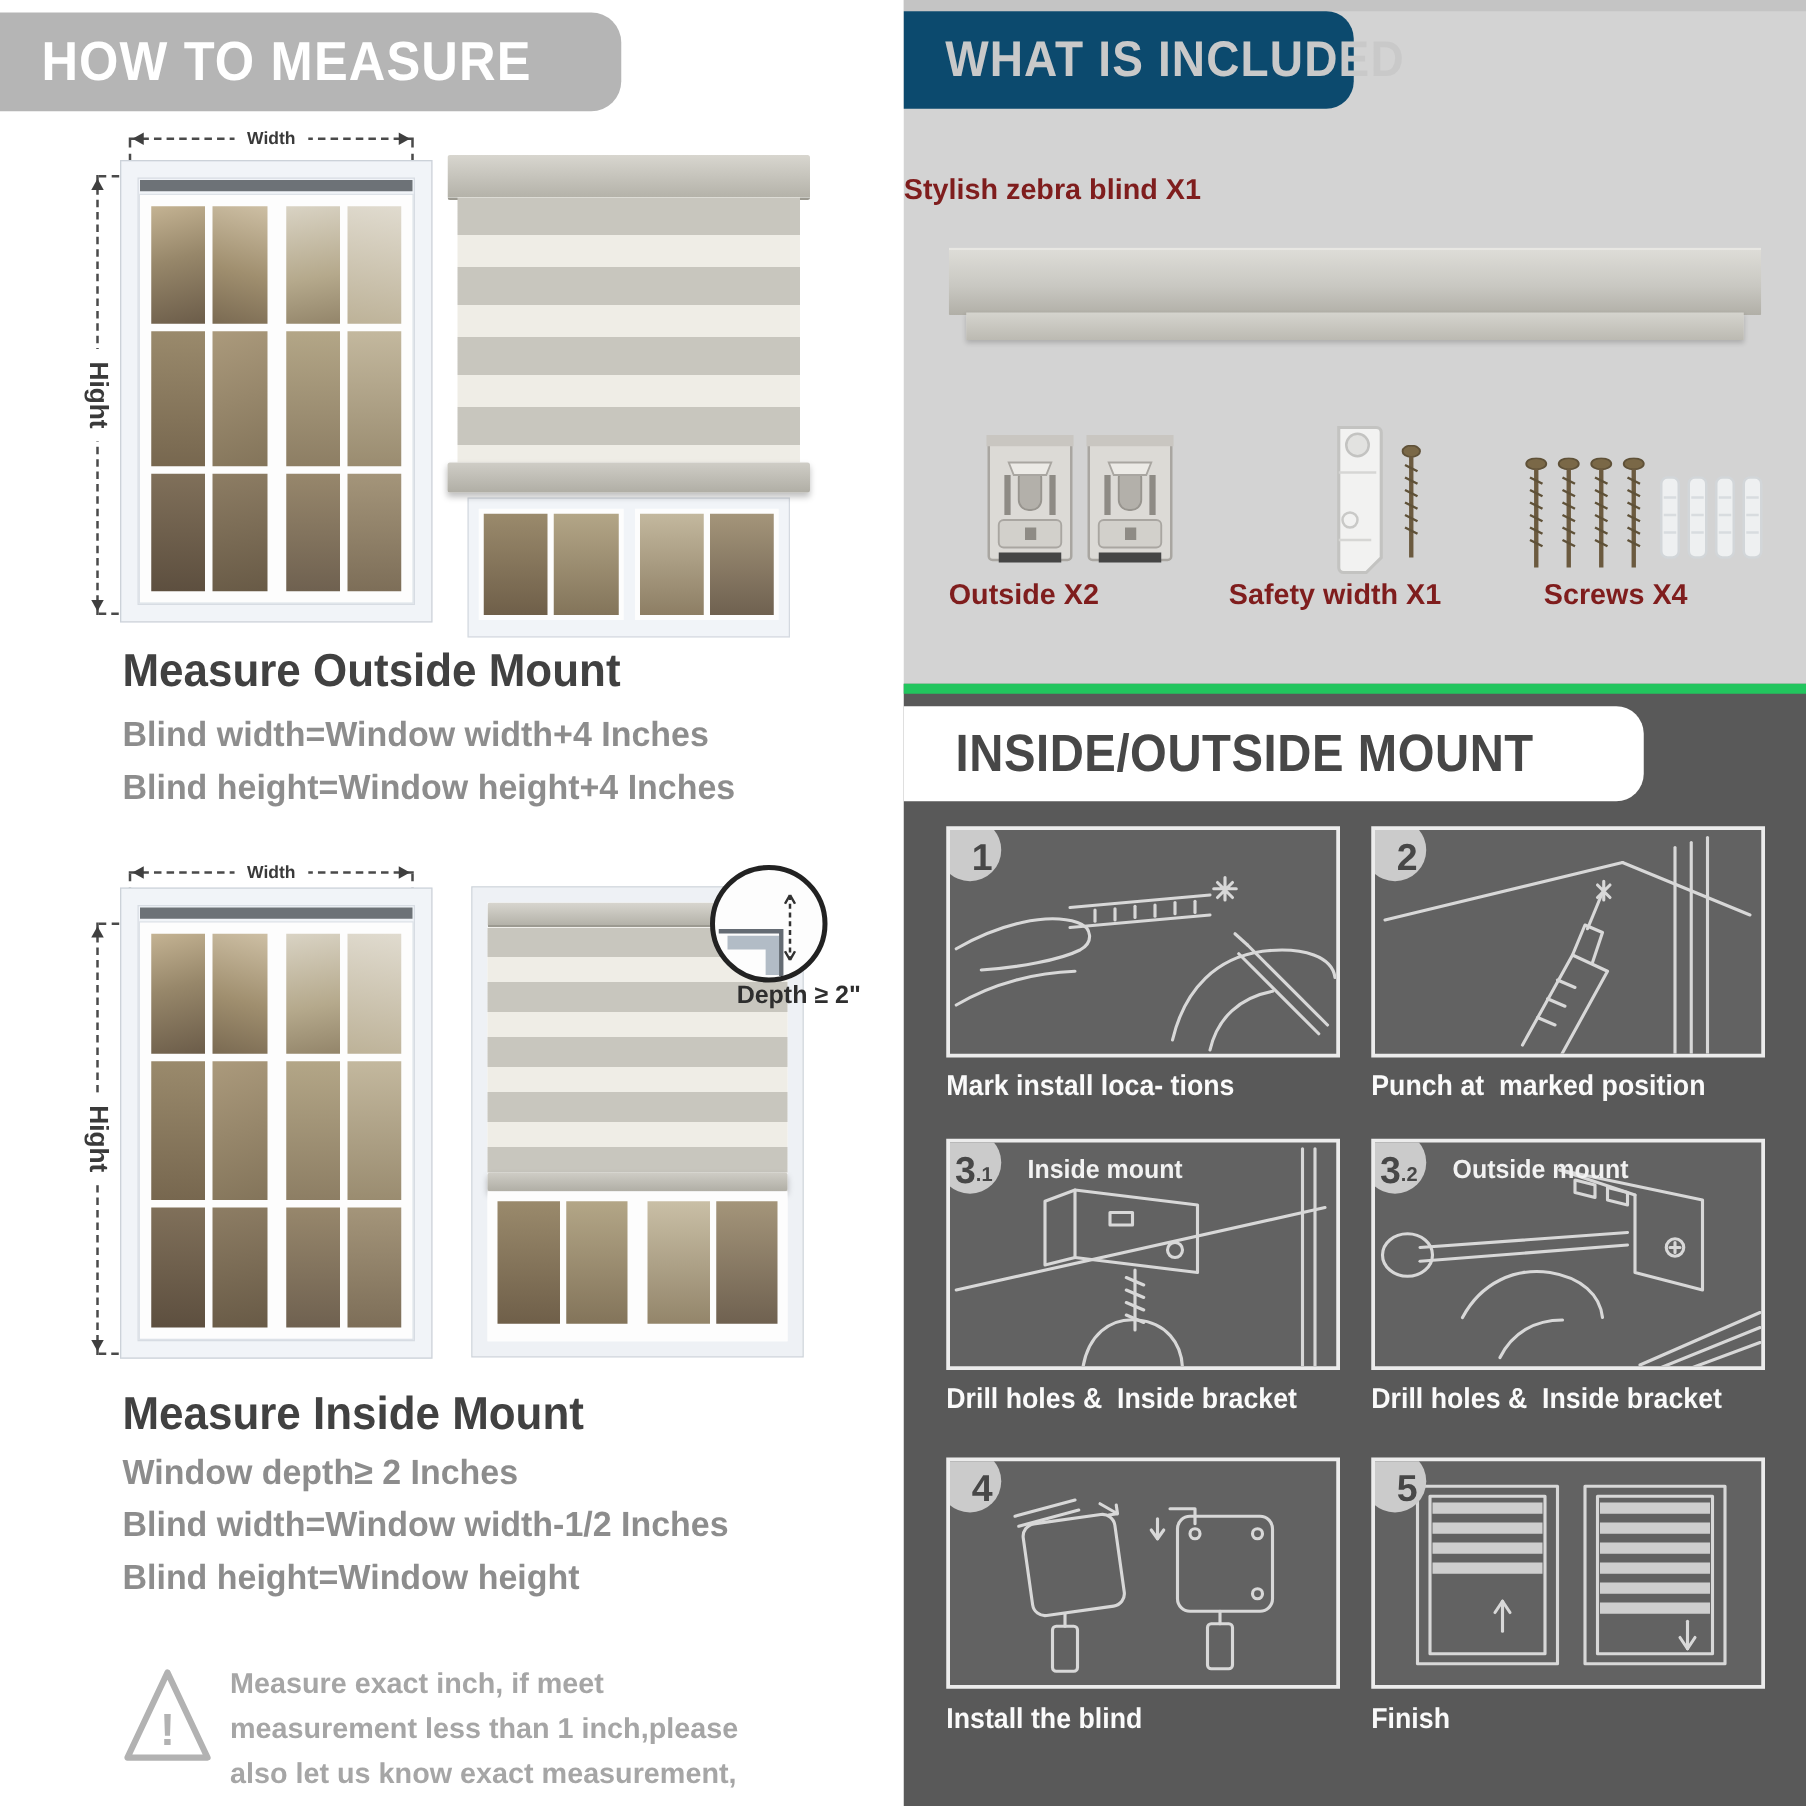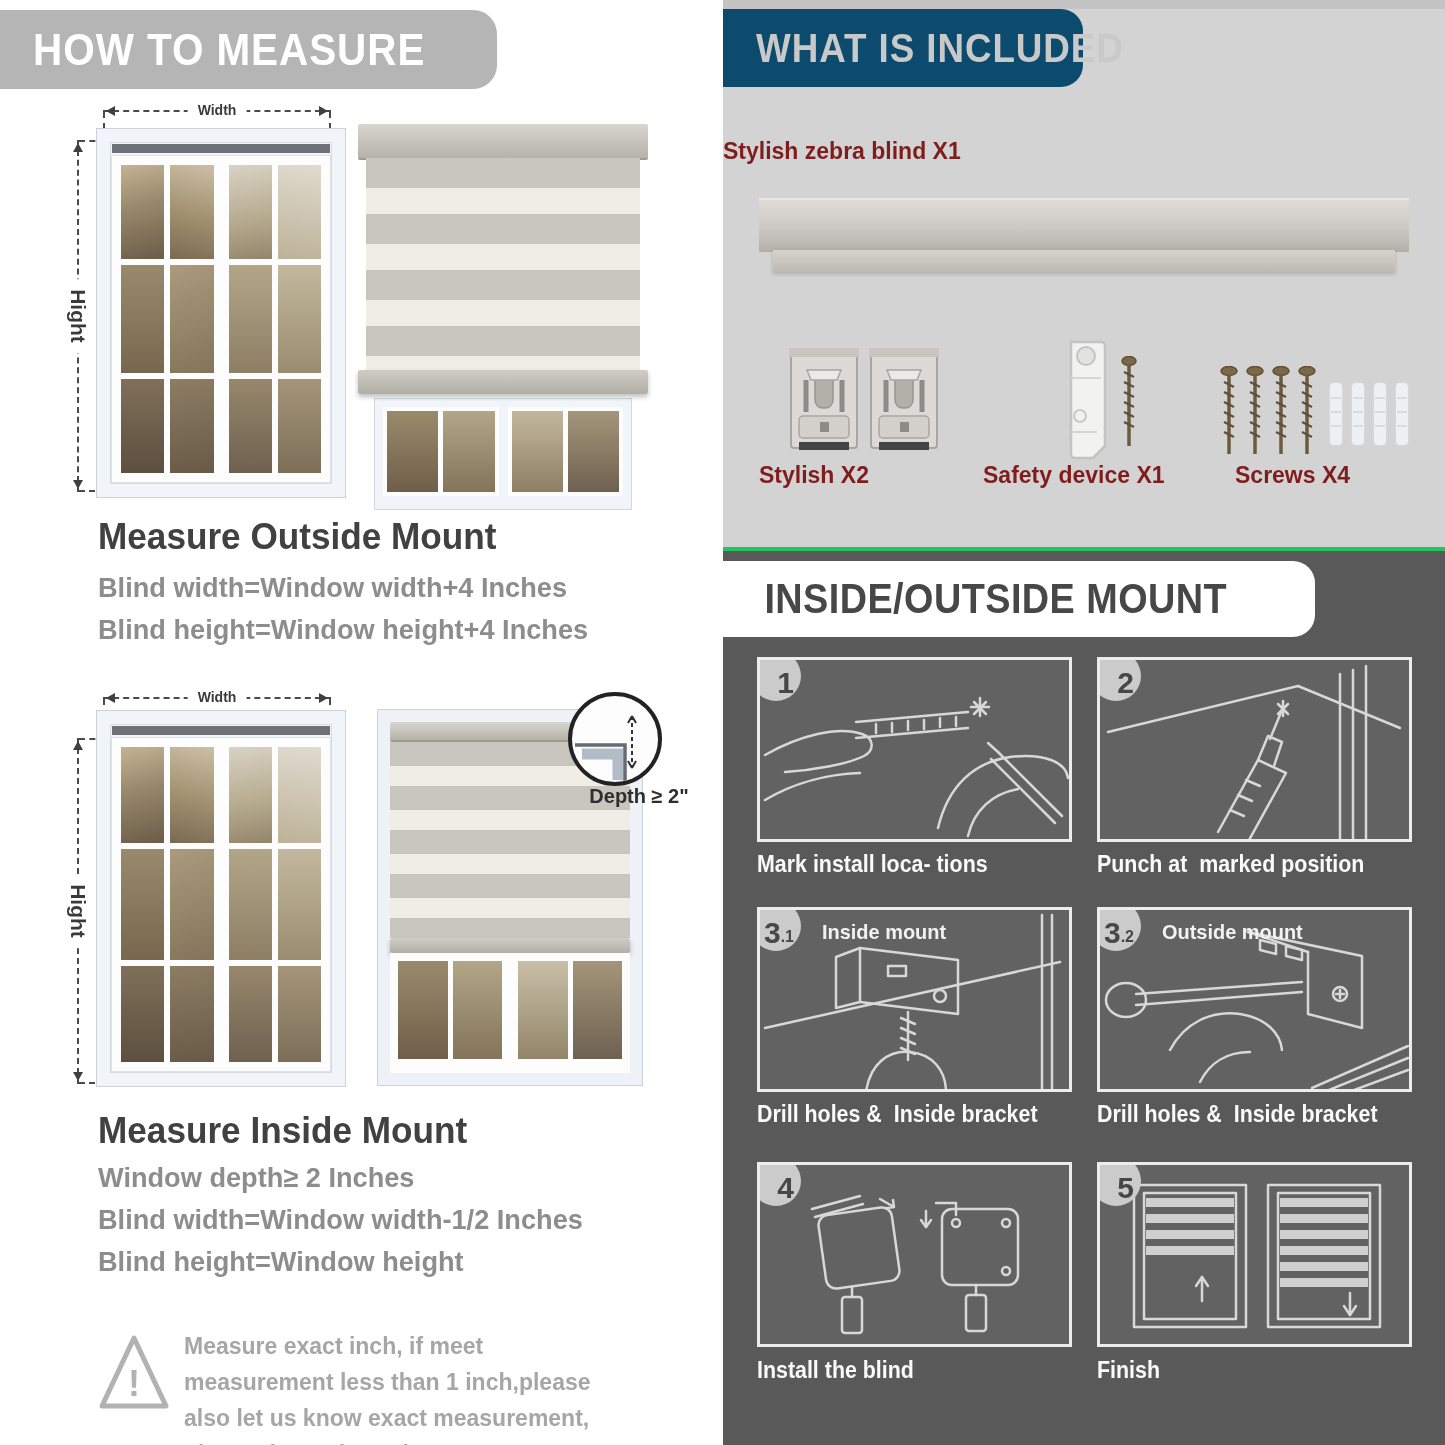--- a/index.html
+++ b/index.html
@@ -71,21 +71,21 @@
   .rt{left:723px;top:0;width:722px;height:547px;background:#d3d3d3;}
   .rt-topstrip{left:0;top:0;width:722px;height:9px;background:#c4c4c4;}
   .rt-tab{left:0;top:9px;width:360px;height:78px;background:#0c4a6e;border-radius:0 22px 22px 0;display:flex;align-items:center;}
   .rt-tab span{color:#c9c9c9;font-size:40px;letter-spacing:1px;padding-left:36px;transform:scaleX(.92);
                transform-origin:left center;white-space:nowrap;}
   .rt-label{color:#7f1d1d;font-size:23px;text-align:left;}
   .inc-bar{background:linear-gradient(180deg,#dddcd7 0%,#c9c8c2 55%,#b1afa7 100%);border-top:2px solid #e8e7e3;border-radius:1px;}
   .inc-rail{background:linear-gradient(180deg,#d5d4ce,#bcbab2);box-shadow:0 2px 4px rgba(0,0,0,.18);}
 
   
-  .rb{left:723px;top:547px;width:722px;height:898px;background:#595959;border-top:4px solid #22c55e;box-sizing:border-box;}
+  .rb{left:723px;top:547px;width:722px;height:898px;background:#595959;border-top:8px solid #22c55e;box-sizing:border-box;}
   .rb-tab{left:0;top:10px;width:592px;height:76px;background:#fff;border-radius:0 22px 22px 0;display:flex;align-items:center;}
   .rb-tab span{color:#474747;font-size:42px;letter-spacing:.5px;padding-left:46px;transform:scaleX(.9);
                transform-origin:left center;white-space:nowrap;}
   .panel{position:absolute;width:315px;height:185px;border:3px solid #ececec;background:#626262;box-sizing:border-box;overflow:hidden;}
   .badge{position:absolute;left:-9px;top:-9px;width:50px;height:50px;background:#cbcbcb;border-radius:50%;
          display:flex;align-items:flex-end;justify-content:flex-end;padding:0 7px 3px 0;box-sizing:border-box;}
   .badge .num{color:#474747;font-size:30px;line-height:30px;}
   .badge .sub{color:#474747;font-size:16px;line-height:22px;}
   .panel-title{position:absolute;left:62px;top:10px;color:#f2f2f2;font-size:21px;transform:scaleX(.95);transform-origin:left center;white-space:nowrap;}
   .caption{position:absolute;color:#fafafa;font-size:23px;transform:scaleX(.93);transform-origin:left center;
@@ -324,22 +324,22 @@
       <g transform="translate(44,0)">
         <rect x="2" y="2" width="14" height="64" rx="5" fill="#eef0f1" stroke="#d2d6d9" stroke-width="2"></rect>
         <path d="M4,18 h10 M4,32 h10 M4,46 h10" stroke="#d8dcdf" stroke-width="2"></path>
       </g>
       <g transform="translate(66,0)">
         <rect x="2" y="2" width="14" height="64" rx="5" fill="#eef0f1" stroke="#d2d6d9" stroke-width="2"></rect>
         <path d="M4,18 h10 M4,32 h10 M4,46 h10" stroke="#d8dcdf" stroke-width="2"></path>
       </g>
     </svg>
 
-    <div class="abs rt-label" style="left:36px;top:462px;width:250px;">Stylish X2</div>
-    <div class="abs rt-label" style="left:260px;top:462px;width:290px;">Safety device X1</div>
+    <div class="abs rt-label" style="left:36px;top:462px;width:250px;">Outside X2</div>
+    <div class="abs rt-label" style="left:260px;top:462px;width:290px;">Safety width X1</div>
     <div class="abs rt-label" style="left:512px;top:462px;width:180px;">Screws X4</div>
   </div>
 
   <div class="abs rb">
     <div class="abs rb-tab">
       <span>INSIDE/OUTSIDE MOUNT</span>
     </div>
 
     <div class="panel" style="left:34px;top:106px;">
       <svg class="art" viewBox="0 0 309 179">

